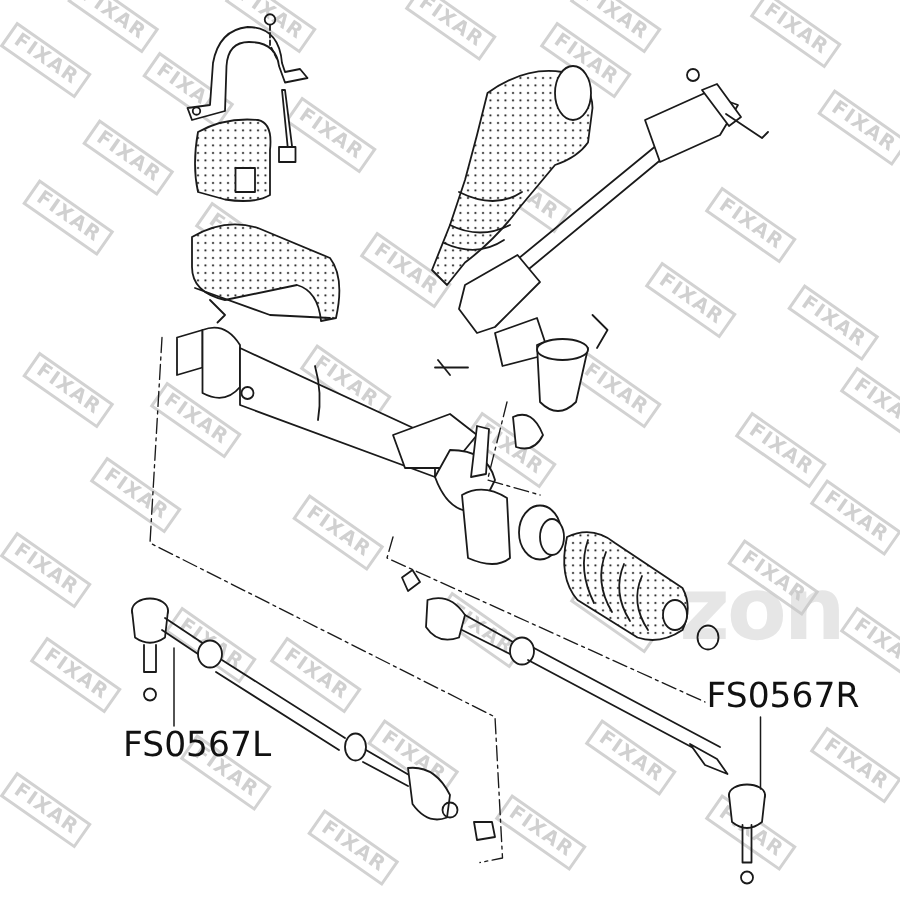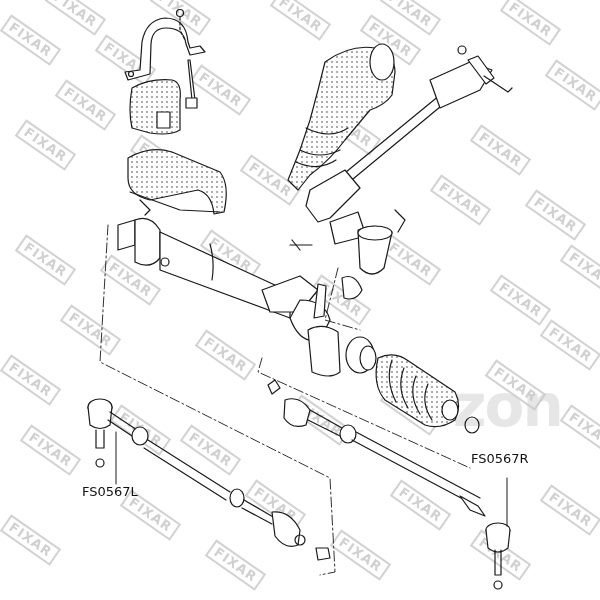--- a/index.html
+++ b/index.html
@@ -6,21 +6,21 @@
   body { width: 600px; height: 600px; overflow: hidden; position: relative; font-family: "DejaVu Sans", sans-serif; }
   #stage { position: absolute; left: 0; top: 0; width: 600px; height: 600px; background: #ffffff; }
   .wm-layer { position: absolute; left: 0; top: 0; width: 600px; height: 600px; pointer-events: none; }
   .wm {
     position: absolute; transform: rotate(35deg); transform-origin: center;
     border: 2px solid #d2d2d2; color: #d0d0d0; font-family: "DejaVu Sans", sans-serif;
     font-weight: bold; font-size: 13px; letter-spacing: 1px; padding: 1px 4px; line-height: 14px;
   }
   .ozon { position: absolute; left: 415px; top: 372px; font-family: "DejaVu Sans", sans-serif; font-weight: bold; font-size: 58px; color: #c8c8c8; opacity: 0.45; letter-spacing: -2px; }
   svg.art { position: absolute; left: 0; top: 0; }
-  .label { position: absolute; font-family: "DejaVu Sans", sans-serif; font-size: 13px; color: #111; letter-spacing: 0px; }
+  .label { position: absolute; font-family: "DejaVu Sans", sans-serif; font-size: 23px; color: #111; letter-spacing: 0px; }
   #label-left { left: 82px; top: 484px; }
   #label-right { left: 471px; top: 451px; }
 </style>
 </head>
 <body>
 
 <div id="stage">
 
   <div class="wm-layer">
     <div class="wm" style="left:0px;top:30px;">FIXAR</div>

